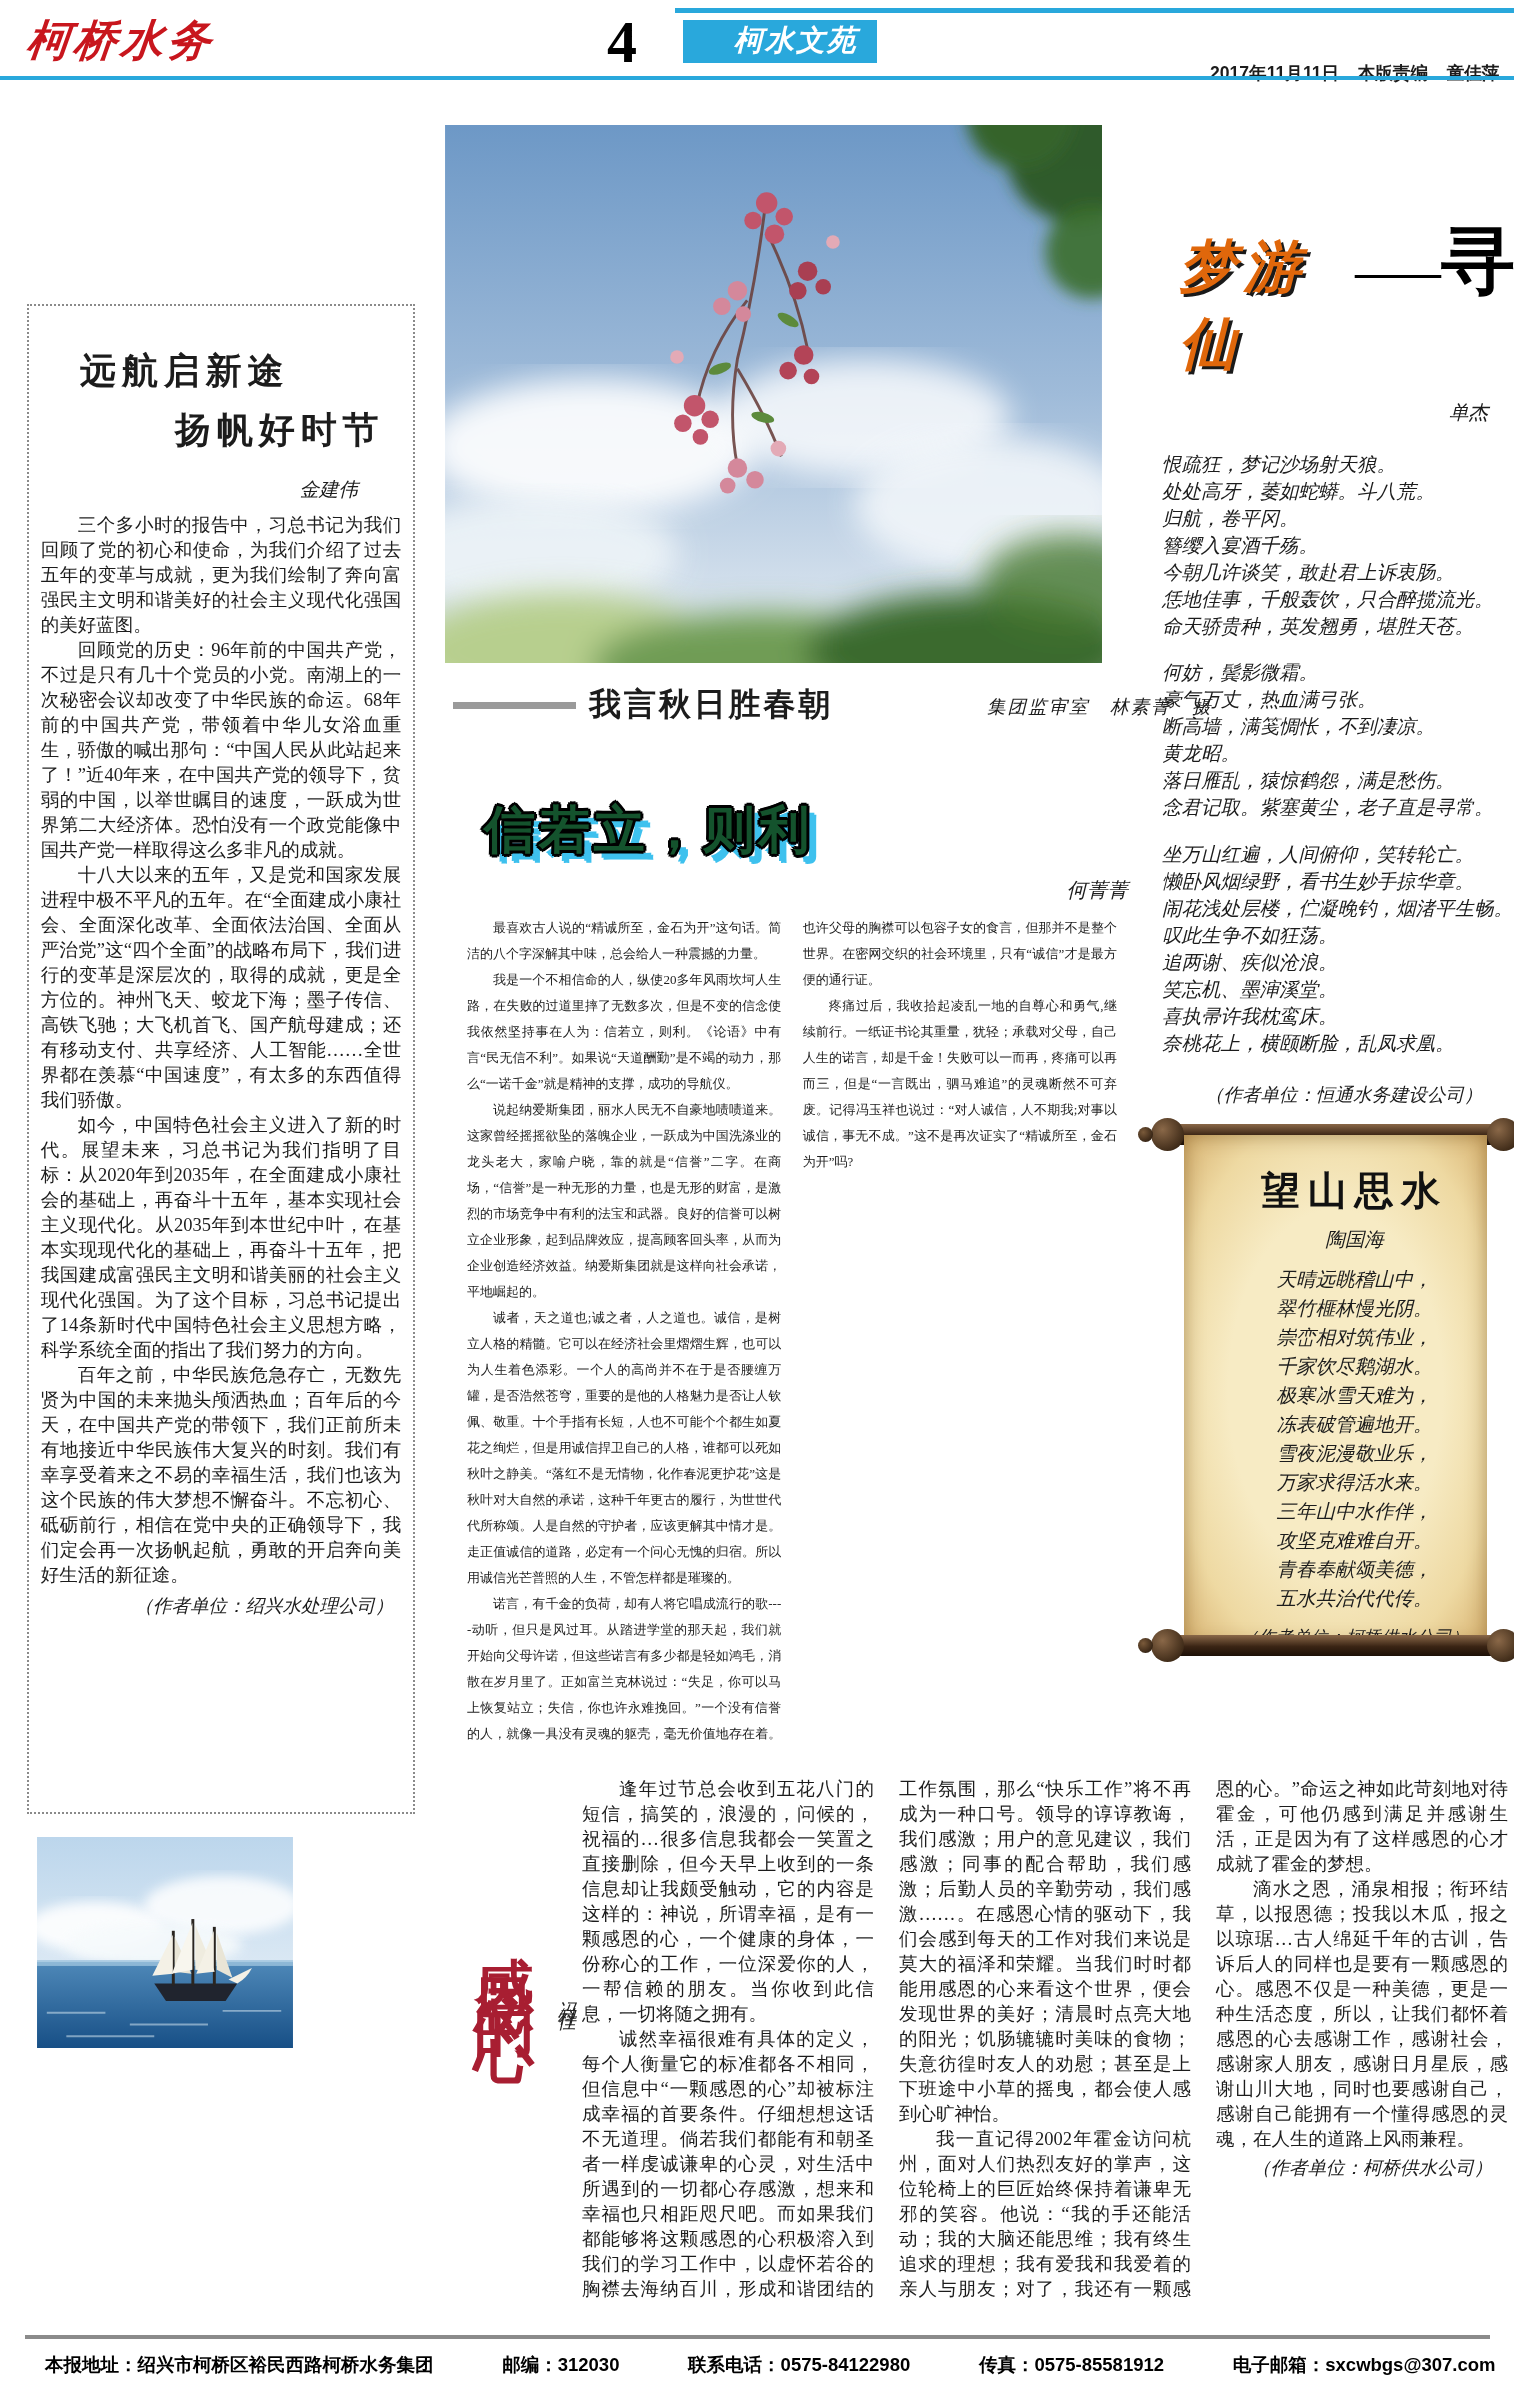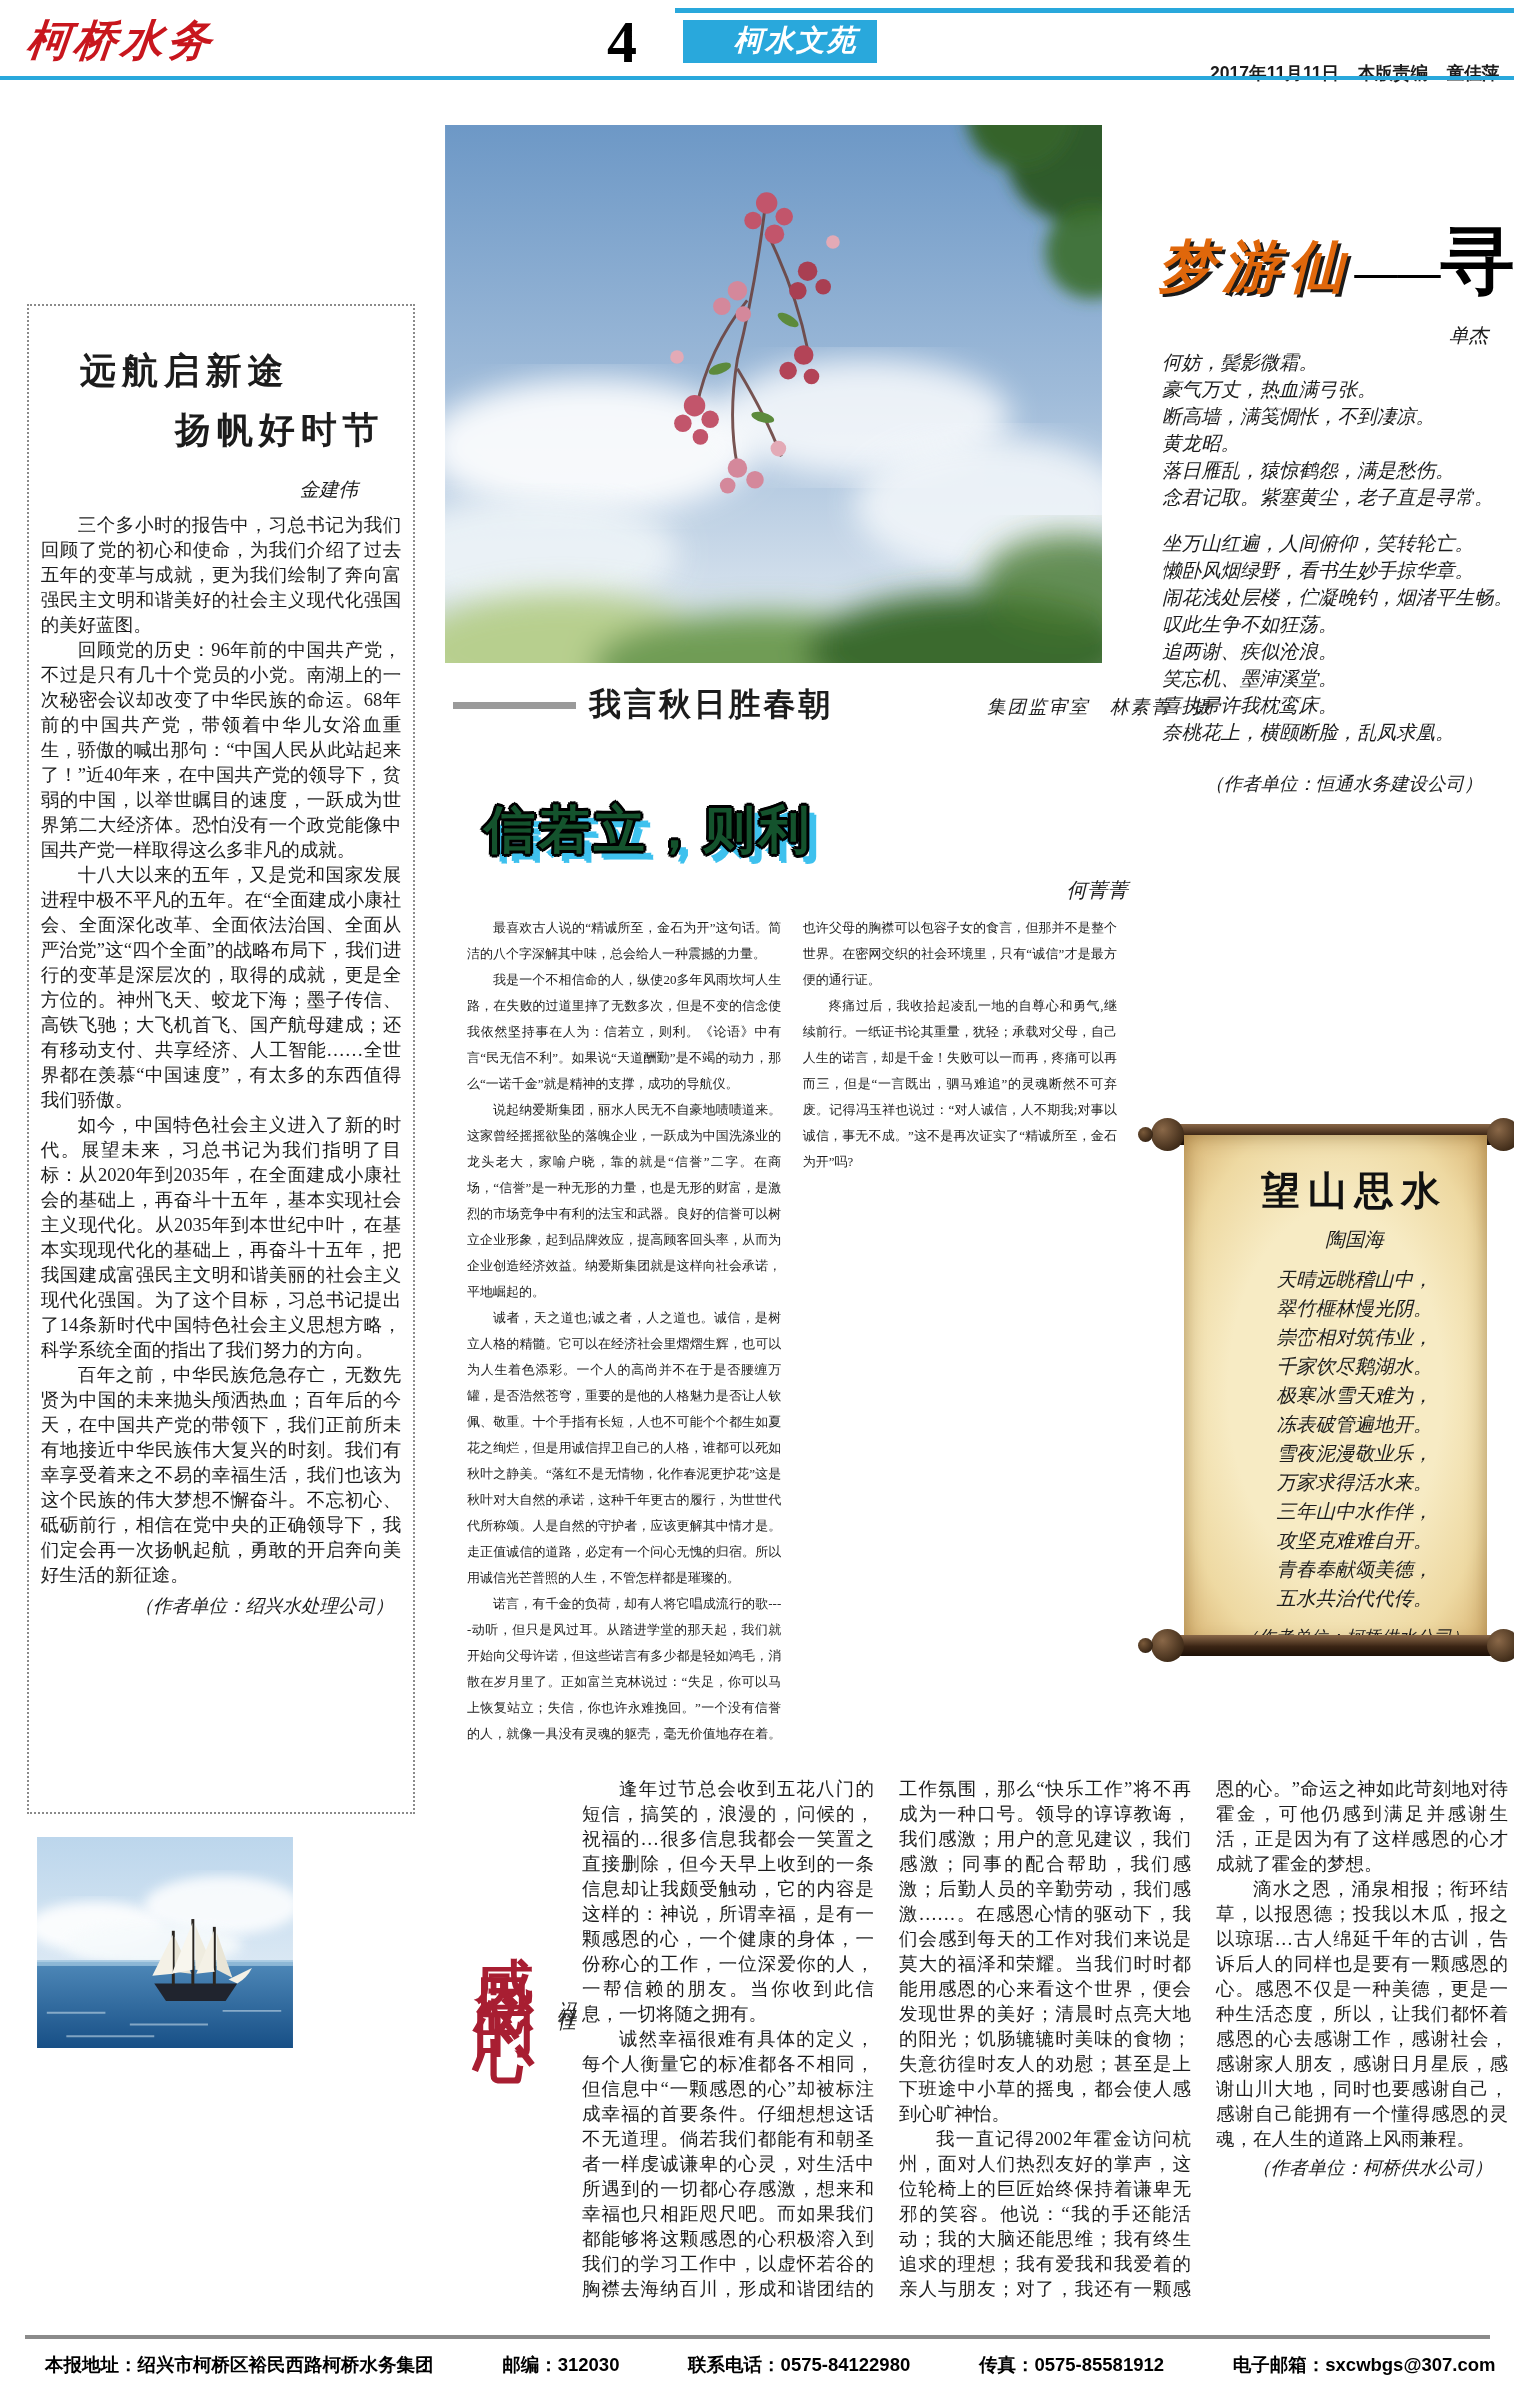--- a/index.html
+++ b/index.html
@@ -45,21 +45,21 @@
                     -2.9px 0 0 #000,2.9px 0 0 #000,0 -2.9px 0 #000,0 2.9px 0 #000,
                     7.8px 6.8px 0 #3ec1ee,9.8px 8.8px 0 #3ec1ee;}
   .center-author{position:absolute;left:956px;top:876px;width:172px;text-align:right;
         font-size:20.5px;font-style:italic;}
   .center-body{position:absolute;left:467px;top:915px;width:650px;height:835px;
         column-count:2;column-gap:21.5px;column-fill:auto;overflow:hidden;
         font-size:13px;line-height:26px;text-align:justify;}
   .center-body p{margin:0;text-indent:2em;}
   
   .dream{position:absolute;left:1156px;top:224px;width:359px;}
-  .dream-title{display:flex;align-items:baseline;margin-left:2px;}
+  .dream-title{display:flex;align-items:baseline;margin-left:23px;}
   .dream-title .t-main{font-size:57px;font-weight:900;font-style:italic;color:#e0670b;
         letter-spacing:7.8px;text-shadow:2.9px 2.9px 0 #1a1a1a;}
   .dream-title .t-dash{font-size:43px;font-weight:900;color:#000;margin-left:2px;}
   .dream-title .t-suffix{font-size:74px;font-weight:900;color:#000;line-height:1;}
   .dream-author{text-align:right;padding-right:27px;margin-top:15.6px;font-size:19.5px;font-style:italic;}
   .dream-stanza{white-space:pre-line;font-size:19.5px;line-height:27px;font-style:italic;
         margin:0 0 19.5px 5.9px;}
   .dream .first{margin-top:25px;}
   .dream-unit{margin:25px 0 0 49px;font-size:18.5px;font-style:italic;}
   
@@ -274,20 +274,27 @@
 
   </div>
 
   <div class="dream">
     <div class="dream-title">
       <span class="t-main">梦游仙</span>
       <span class="t-dash">——</span>
       <span class="t-suffix">寻</span>
     </div>
     <div class="dream-author">单杰</div>
+    <div class="dream-stanza first">恨疏狂，梦记沙场射天狼。
+处处高牙，萎如蛇蟒。斗八荒。
+归航，卷平冈。
+簪缨入宴酒千殇。
+今朝几许谈笑，敢赴君上诉衷肠。
+恁地佳事，千般轰饮，只合醉揽流光。
+命天骄贵种，英发翘勇，堪胜天苍。</div>
     <div class="dream-stanza">何妨，鬓影微霜。
 豪气万丈，热血满弓张。
 断高墙，满笺惆怅，不到凄凉。
 黄龙昭。
 落日雁乱，猿惊鹤怨，满是愁伤。
 念君记取。紫塞黄尘，老子直是寻常。</div>
     <div class="dream-stanza">坐万山红遍，人间俯仰，笑转轮亡。
 懒卧风烟绿野，看书生妙手掠华章。
 闹花浅处层楼，伫凝晚钓，烟渚平生畅。
 叹此生争不如狂荡。

